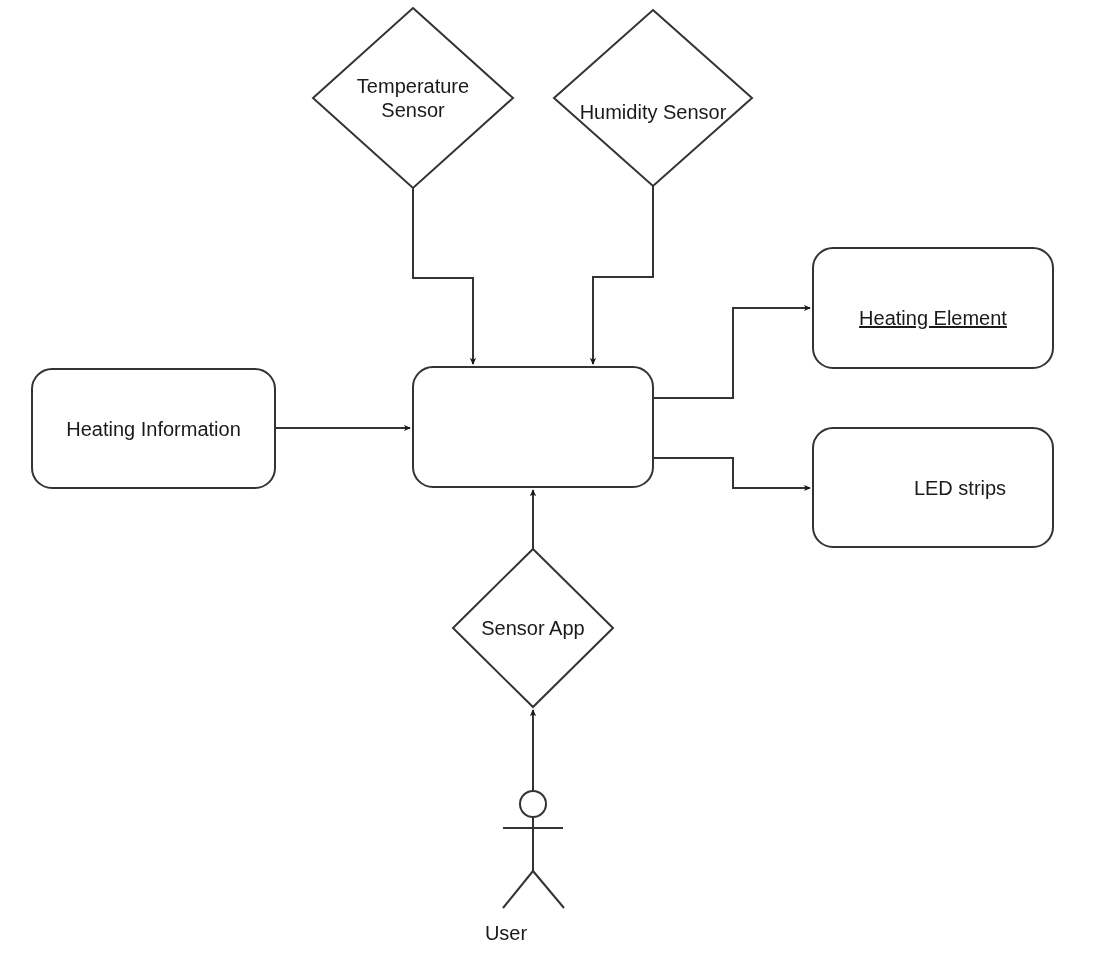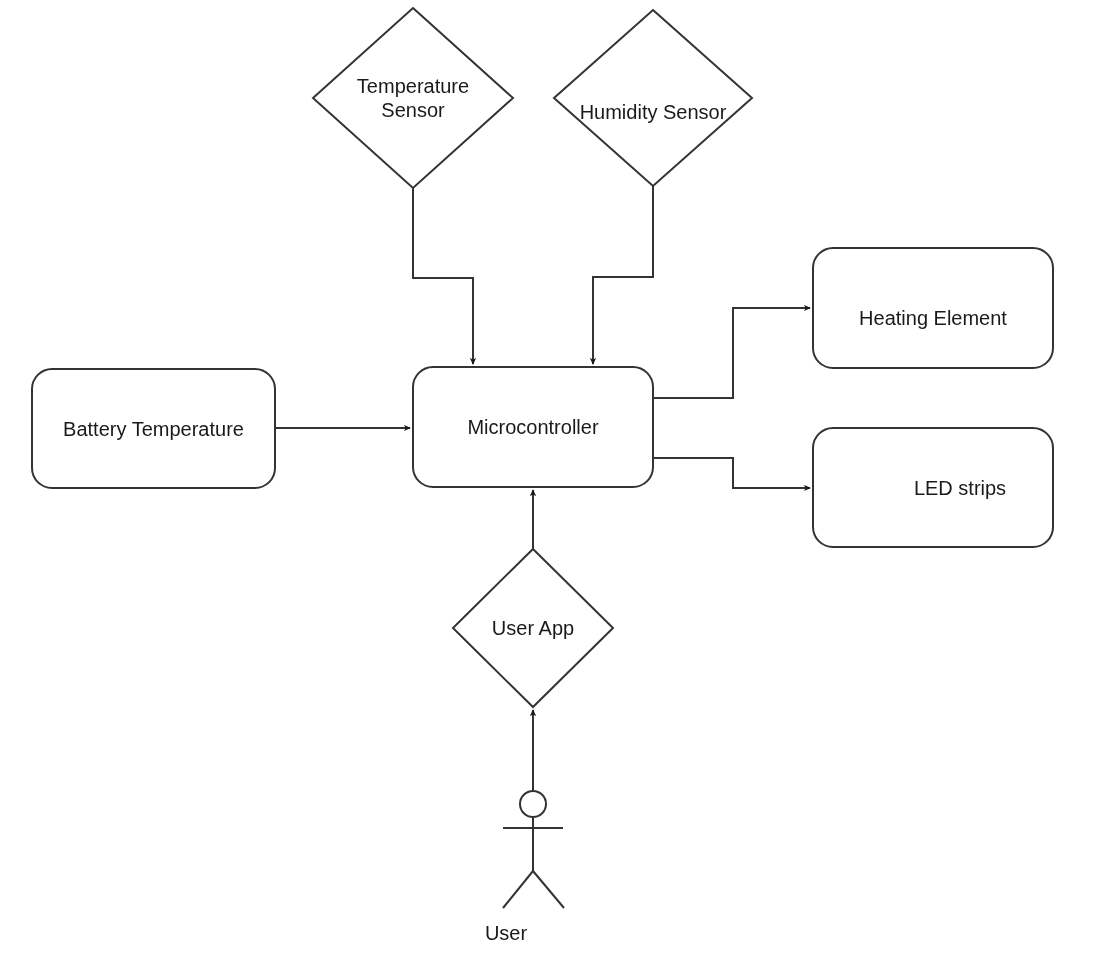--- a/index.html
+++ b/index.html
@@ -92,25 +92,24 @@
       <path d="M 533 791 L 533 710" marker-end="url(#arrowhead)"></path>
 
     </g>
   </svg>
 
   <div class="node-label" style="left:313px; top:58px; width:200px; height:80px;text-align:center;">Temperature
 Sensor</div>
 
   <div class="node-label" style="left:548px; top:100px; width:210px; height:24px;">Humidity Sensor</div>
 
-  <div class="node-label" style="left:32px; top:369px; width:243px; height:119px;">Battery Temperature</div>
+  <div class="node-label" style="left:32px; top:369px; width:243px; height:119px;">Heating Information</div>
 
-  <div class="node-label" style="left:413px; top:367px; width:240px; height:120px;">Microcontroller</div>
 
-  <div class="node-label" style="left:813px; top:248px; width:240px; height:139px;">Heating Element</div>
+  <div class="node-label" style="left:813px; top:248px; width:240px; height:139px;text-decoration:underline;">Heating Element</div>
 
   <div class="node-label" style="left:840px; top:428px; width:240px; height:119px;">LED strips</div>
 
-  <div class="node-label" style="left:453px; top:616px; width:160px; height:24px;">User App</div>
+  <div class="node-label" style="left:453px; top:616px; width:160px; height:24px;">Sensor App</div>
 
   <div class="node-label" style="left:446px; top:920px; width:120px; height:26px;">User</div>
 
 </div>
 
 </body></html>

